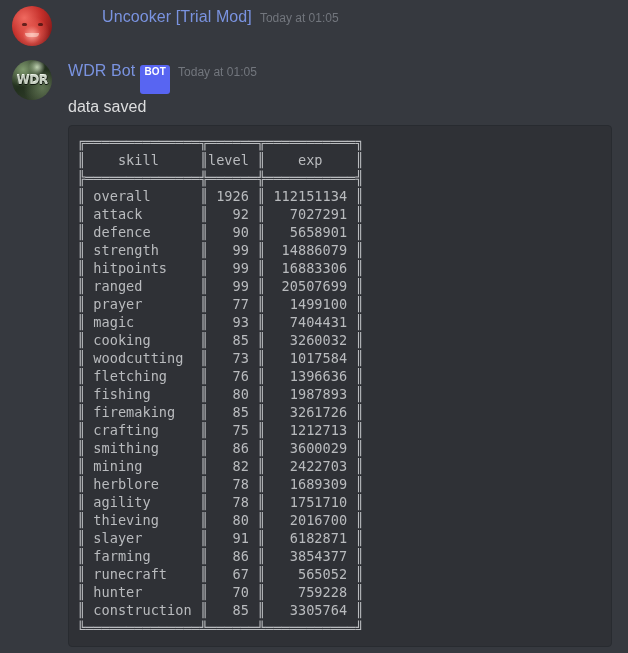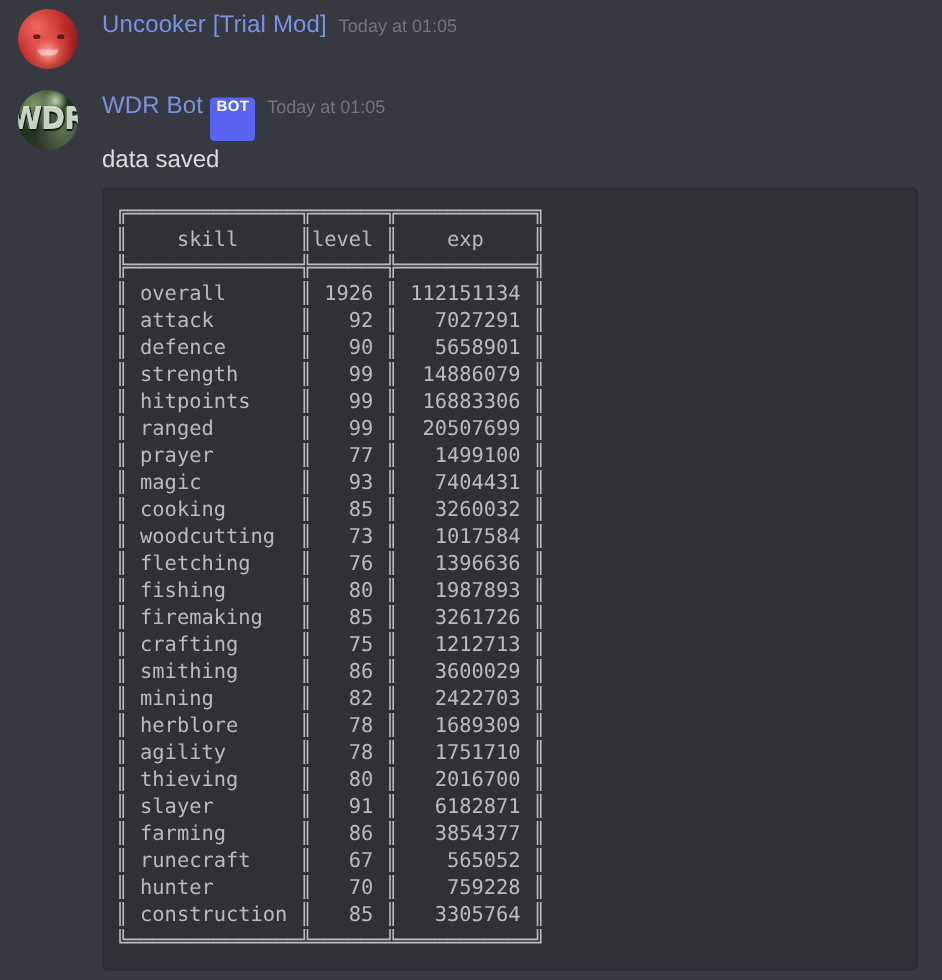--- a/index.html
+++ b/index.html
@@ -18,21 +18,21 @@
   .chat {
     padding: 0;
   }
 
   .message {
     display: flex;
     align-items: flex-start;
     padding: 0 12px;
     position: relative;
   }
-  .message.first { margin-top: 6px; }
+  .message.first { margin-top: 6px; gap: 34px; }
   .message.second { margin-top: 14px; }
 
   .avatar {
     width: 40px;
     height: 40px;
     border-radius: 50%;
     flex: 0 0 40px;
     margin-right: 16px;
     overflow: hidden;
     position: relative;
@@ -77,21 +77,21 @@
       radial-gradient(circle at 76% 70%, #5f7352 0%, rgba(40,52,36,0) 46%),
       radial-gradient(circle at 62% 18%, #cfe0c2 0%, rgba(120,140,110,0) 20%),
       linear-gradient(145deg, #3c4a34 0%, #22301e 48%, #38442f 100%);
     display: flex;
     align-items: center;
     justify-content: center;
   }
   .avatar-bot .wdr {
     font-family: "DejaVu Sans", sans-serif;
     font-weight: bold;
-    font-size: 19px;
+    font-size: 12px;
     letter-spacing: -0.5px;
     color: #c9d2c4;
     text-shadow:
       0 1px 0 #11180f,
       0 -1px 0 #eef3ea,
       1px 0 0 #11180f,
       -1px 0 0 #5c6a54;
     transform: scaleY(1.05);
   }
 

